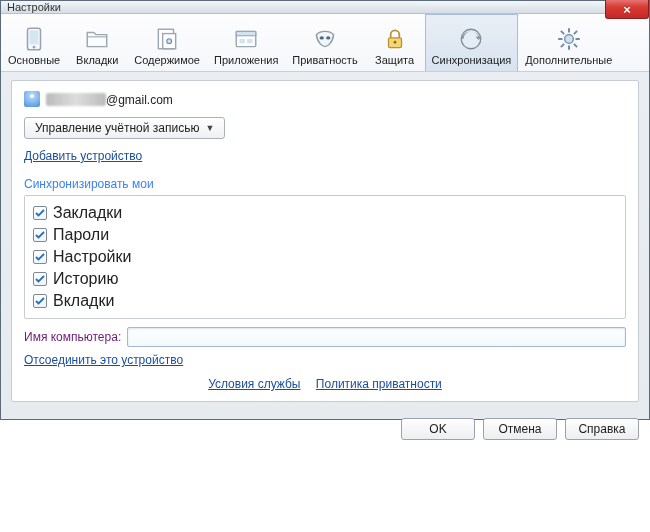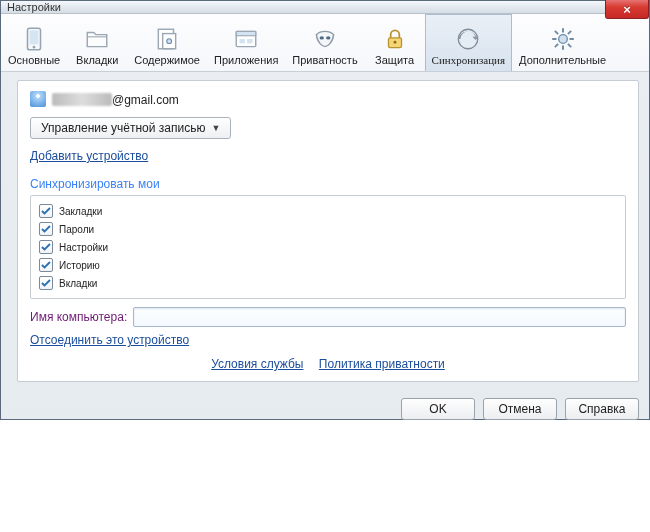--- a/index.html
+++ b/index.html
@@ -64,27 +64,26 @@
     padding: 20px 6px 5px 6px;
     cursor: pointer;
     min-width: 60px;
     border: 1px solid transparent;
     border-bottom: none;
     gap: 2px;
   }
   .tab.active {
     background: linear-gradient(to bottom, #e9eff6 0%, #d8e3ef 100%);
     border-color: #a9bed4;
-    font-family: Liberation Serif, serif;
   }
   .tab .ticon { width:26px; height:26px; display:flex; align-items:center; justify-content:center; }
   .tab-label { font-size: 11px; color: #222; white-space: nowrap; }
   .content-wrap {
     flex: 1;
-    padding: 8px 10px 8px 16px;
+    padding: 8px 10px 8px 10px;
     display: flex;
     flex-direction: column;
   }
   .panel {
     flex: 1;
     background: #fff;
     border: 1px solid #c5ccd3;
     border-radius: 2px;
     padding: 10px 12px 10px 12px;
     display: flex;
@@ -139,21 +138,21 @@
   .chk-row { display:flex; align-items:center; gap:6px; padding:2px 0; }
   .chk {
     width:14px; height:14px;
     border:1px solid #7a8a9a;
     background:linear-gradient(to bottom,#fff,#f0f3f6);
     border-radius:2px;
     display:flex; align-items:center; justify-content:center;
     cursor:pointer;
   }
   .chk svg { width:10px; height:10px; }
-  .chk-label { font-size:10px; color:#222; cursor:pointer; }
+  .chk-label { font-size:16px; color:#222; cursor:pointer; }
   .spacer { flex:1; }
   .compname-row {
     display:flex; align-items:center; gap:6px;
     margin-top:8px;
   }
   .compname-row label { font-size:12px; color:#701a75; white-space:nowrap; }
   .txt {
     flex:1;
     border:1px solid #a6b8cc;
     border-radius:2px;

